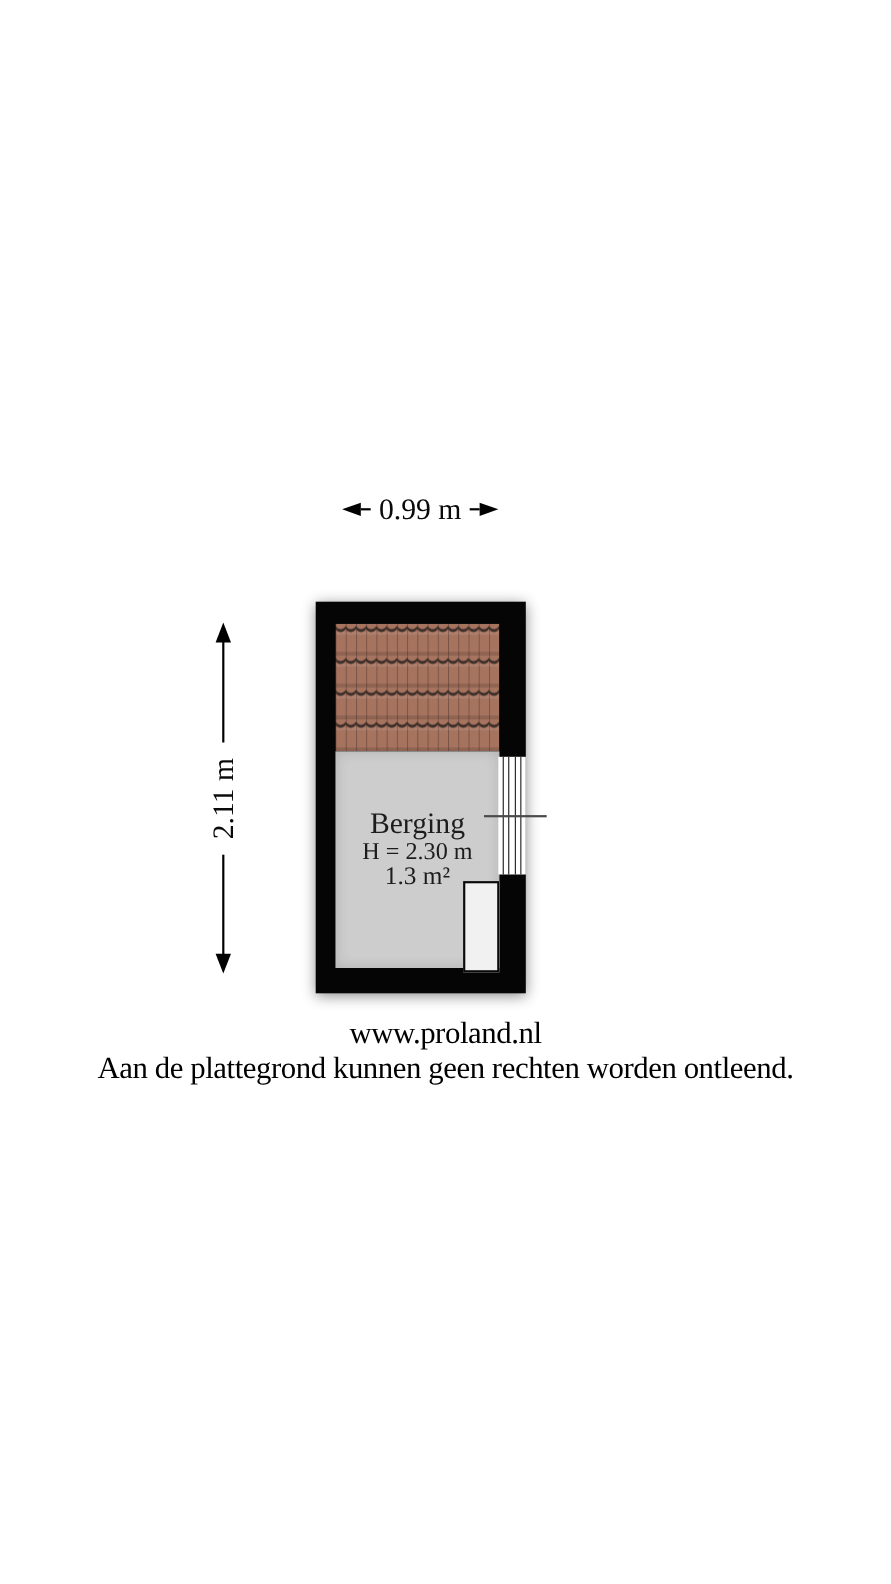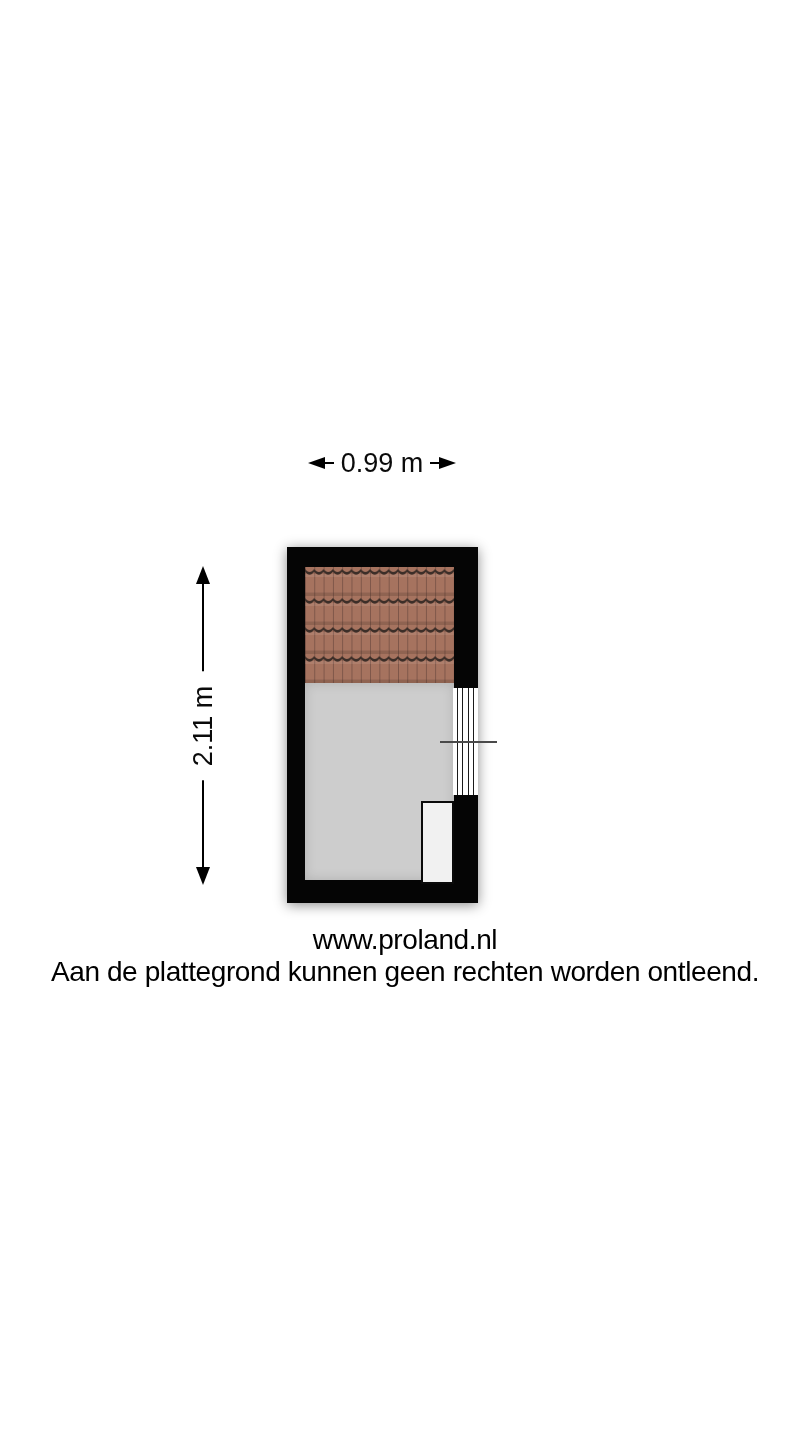--- a/index.html
+++ b/index.html
@@ -9,20 +9,21 @@
     font-family: "Liberation Sans", sans-serif;
     color: #111;
   }
   .page {
     position: relative;
     width: 810px;
     height: 1180px;
     margin: 0 auto;
     background: #fff;
     overflow: hidden;
+    font-family: Liberation Serif, serif;
   }
 
   
   .dim-width {
     position: absolute;
     left: 297px;
     top: 446px;
     width: 170px;
     height: 34px;
     display: flex;
@@ -203,19 +204,24 @@
       <span class="pane-line"></span>
       <span class="pane-line"></span>
       <span class="pane-line"></span>
     </div>
 
     <div class="door"></div>
   </div>
 
   <div class="leader-line"></div>
 
+  <div class="room-label">
+    <div class="room-name">Berging</div>
+    <div class="room-height">H = 2.30 m</div>
+    <div class="room-area">1.3 m²</div>
+  </div>
 
   <div class="footer">
     <div>www.proland.nl</div>
     <div>Aan de plattegrond kunnen geen rechten worden ontleend.</div>
   </div>
 
 </div>
 
 </body></html>

